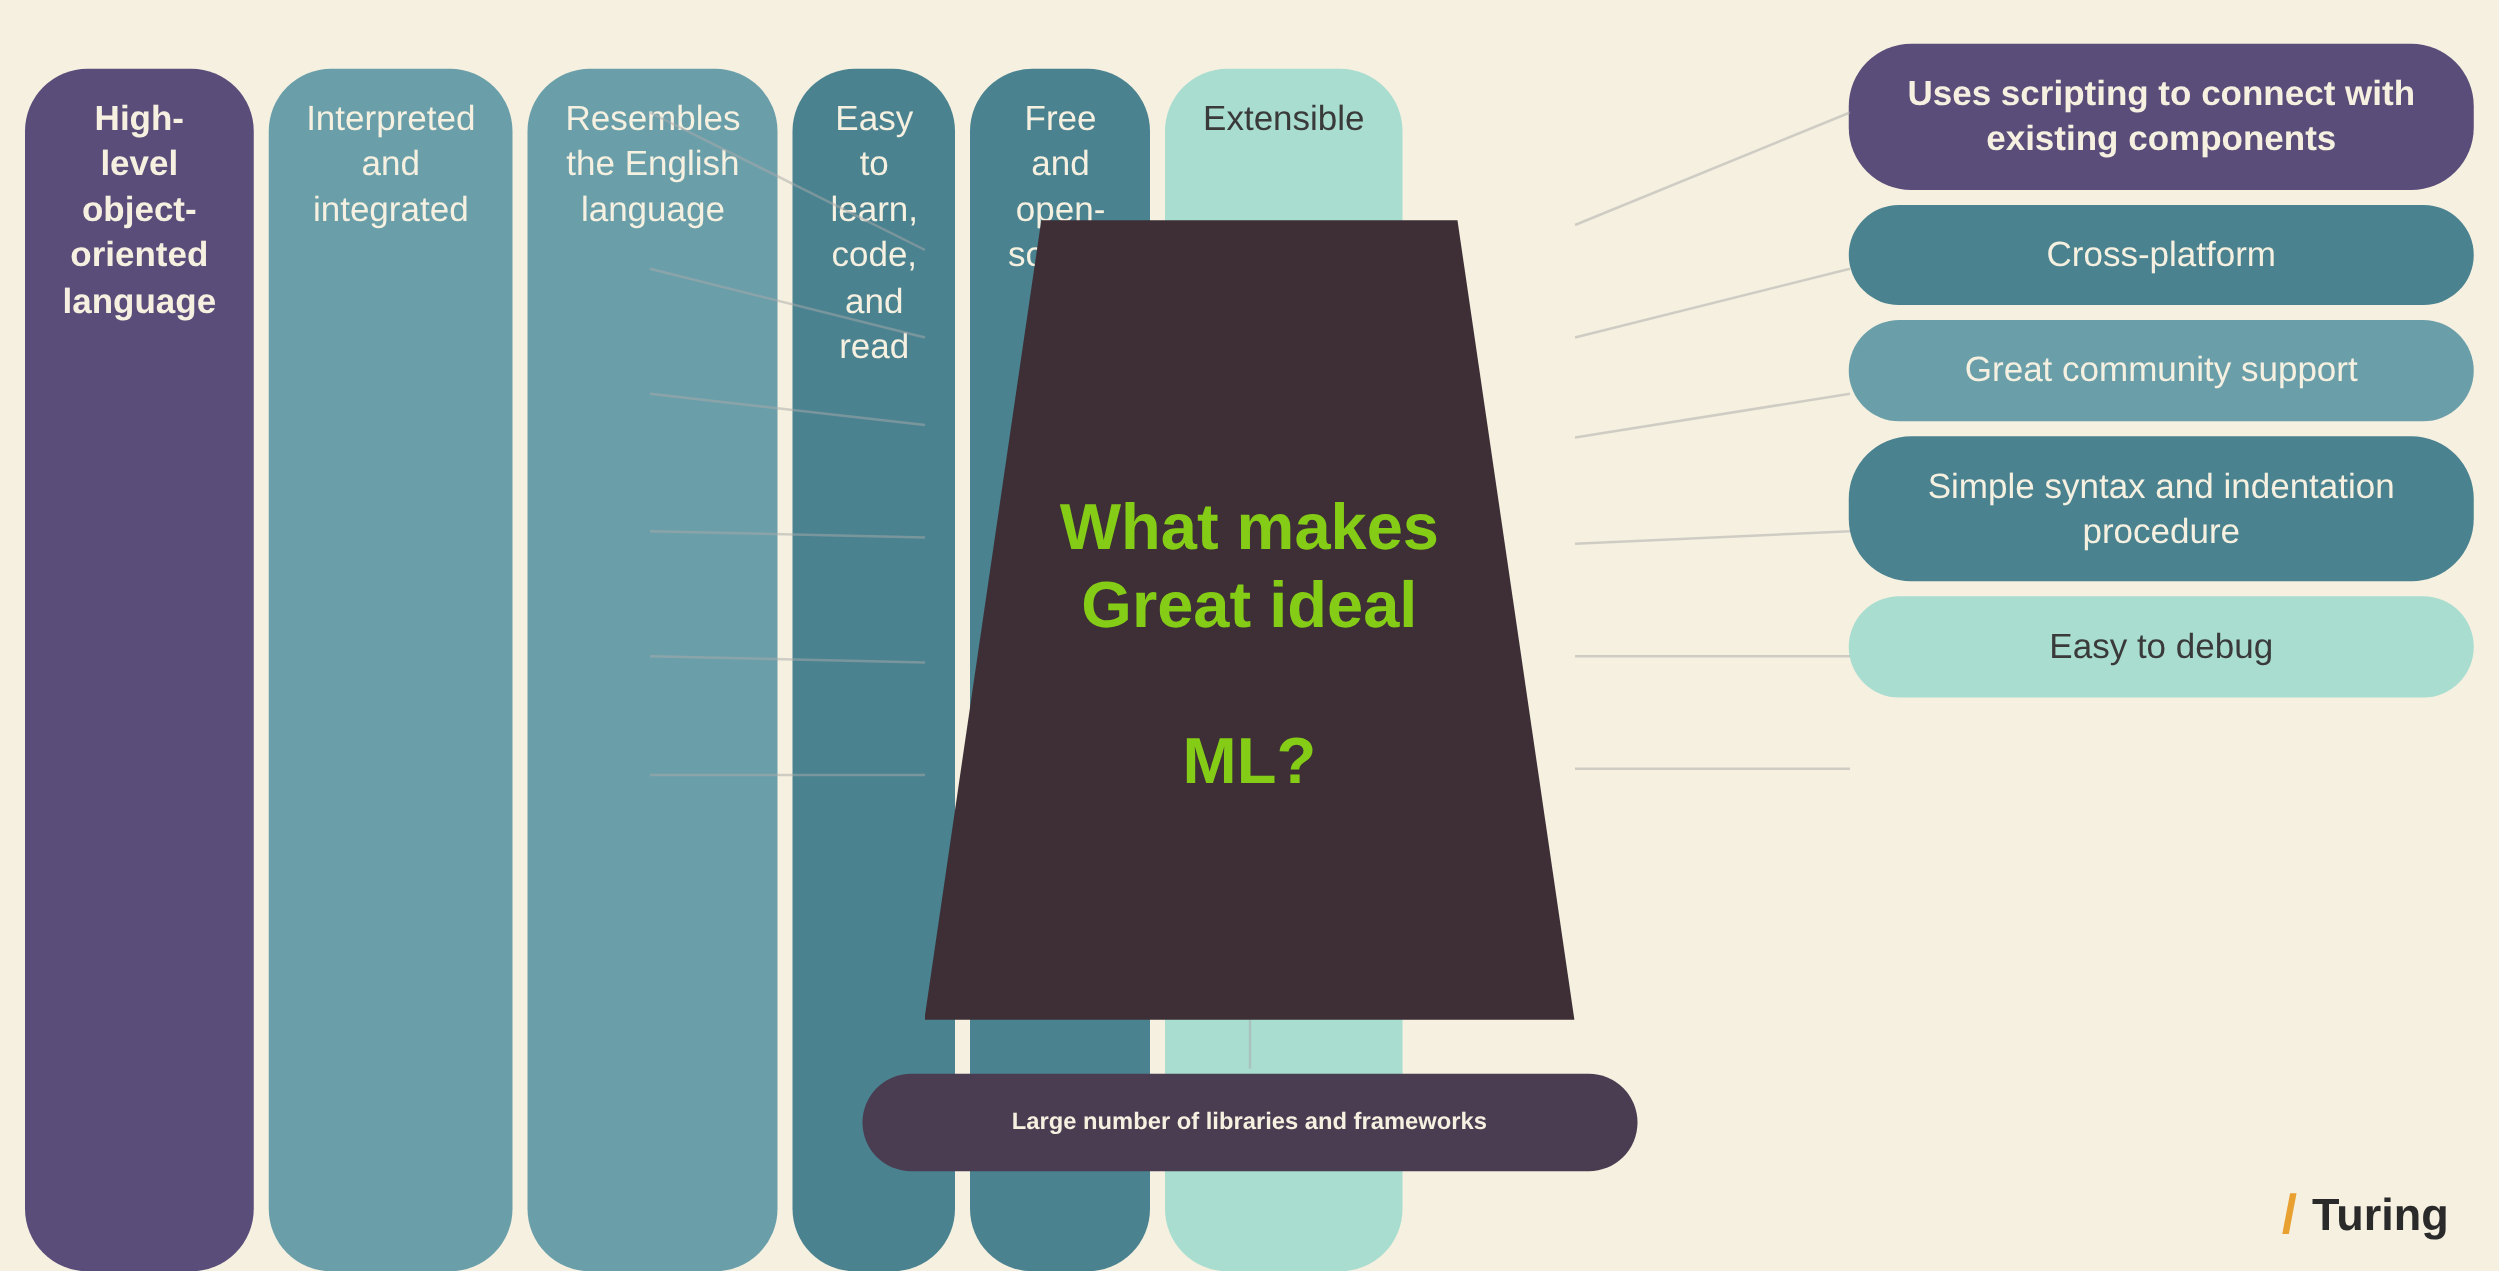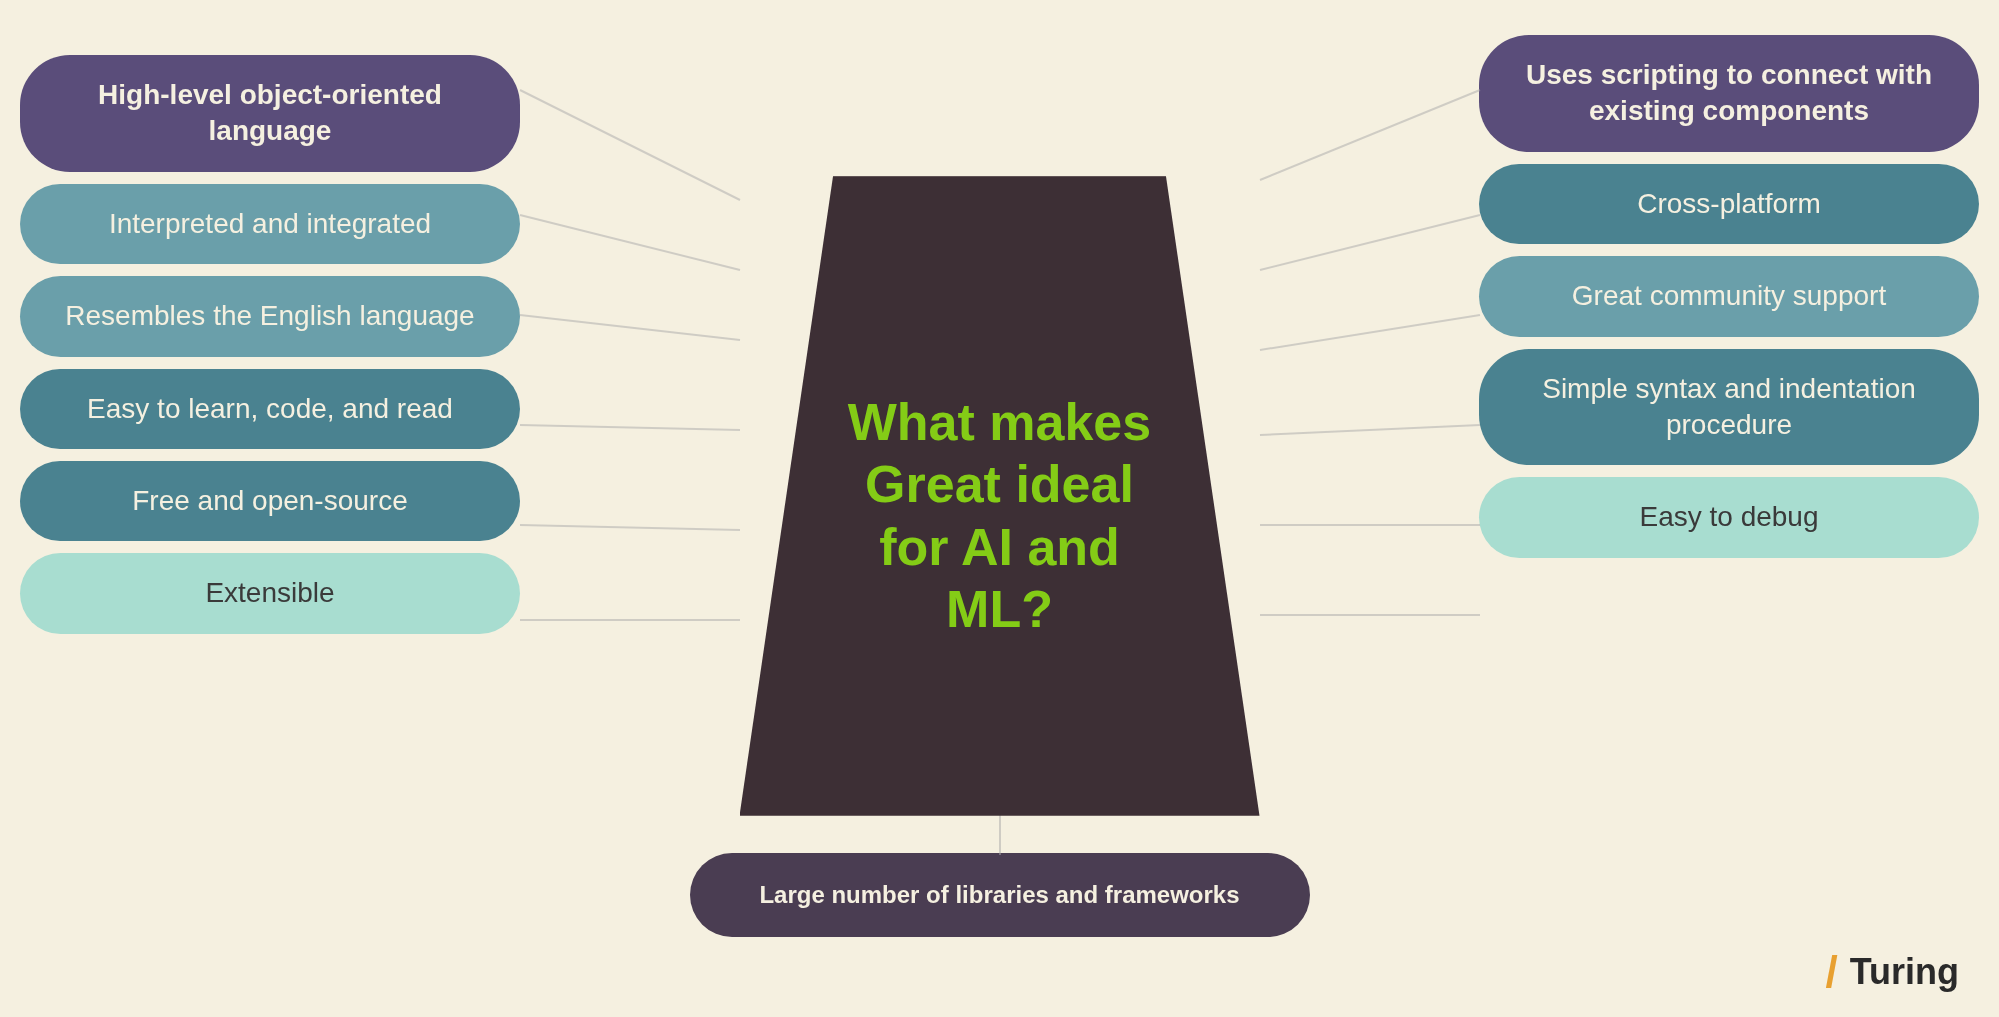--- a/index.html
+++ b/index.html
@@ -50,21 +50,21 @@
     }
 
     
     .left-column {
       position: absolute;
       left: 20px;
       top: 0;
       width: 500px;
       height: 100%;
       display: flex;
-      flex-direction: column;
+      flex-direction: row;
       justify-content: flex-start;
       padding-top: 55px;
       gap: 12px;
     }
 
     
     .right-column {
       position: absolute;
       right: 20px;
       top: 0;
@@ -113,21 +113,21 @@
     .bottom-pill {
       position: absolute;
       bottom: 80px;
       left: 50%;
       transform: translateX(-50%);
       width: 620px;
       background-color: #4a3d52;
       color: #f5f0e0;
       border-radius: 50px;
       padding: 28px 40px;
-      font-size: 24px;
+      font-size: 19px;
       font-weight: 600;
       text-align: center;
     }
 
     
     .turing-logo {
       position: absolute;
       bottom: 20px;
       right: 40px;
       display: flex;
@@ -194,21 +194,21 @@
     <div class="pill pill-teal-medium">Resembles the English language</div>
     <div class="pill pill-teal-dark">Easy to learn, code, and read</div>
     <div class="pill pill-teal-dark">Free and open-source</div>
     <div class="pill pill-mint">Extensible</div>
   </div>
 
   <div class="center-shape">
     <div class="center-text">
       <span>What makes</span><br>
       <span>Great ideal</span><br>
-      <span>for AI and</span><br>
+      <br>
       <span>ML?</span>
     </div>
   </div>
 
   <div class="right-column">
     <div class="pill pill-purple-dark">Uses scripting to connect with existing components</div>
     <div class="pill pill-teal-dark">Cross-platform</div>
     <div class="pill pill-teal-medium">Great community support</div>
     <div class="pill pill-teal-dark">Simple syntax and indentation procedure</div>
     <div class="pill pill-mint">Easy to debug</div>

